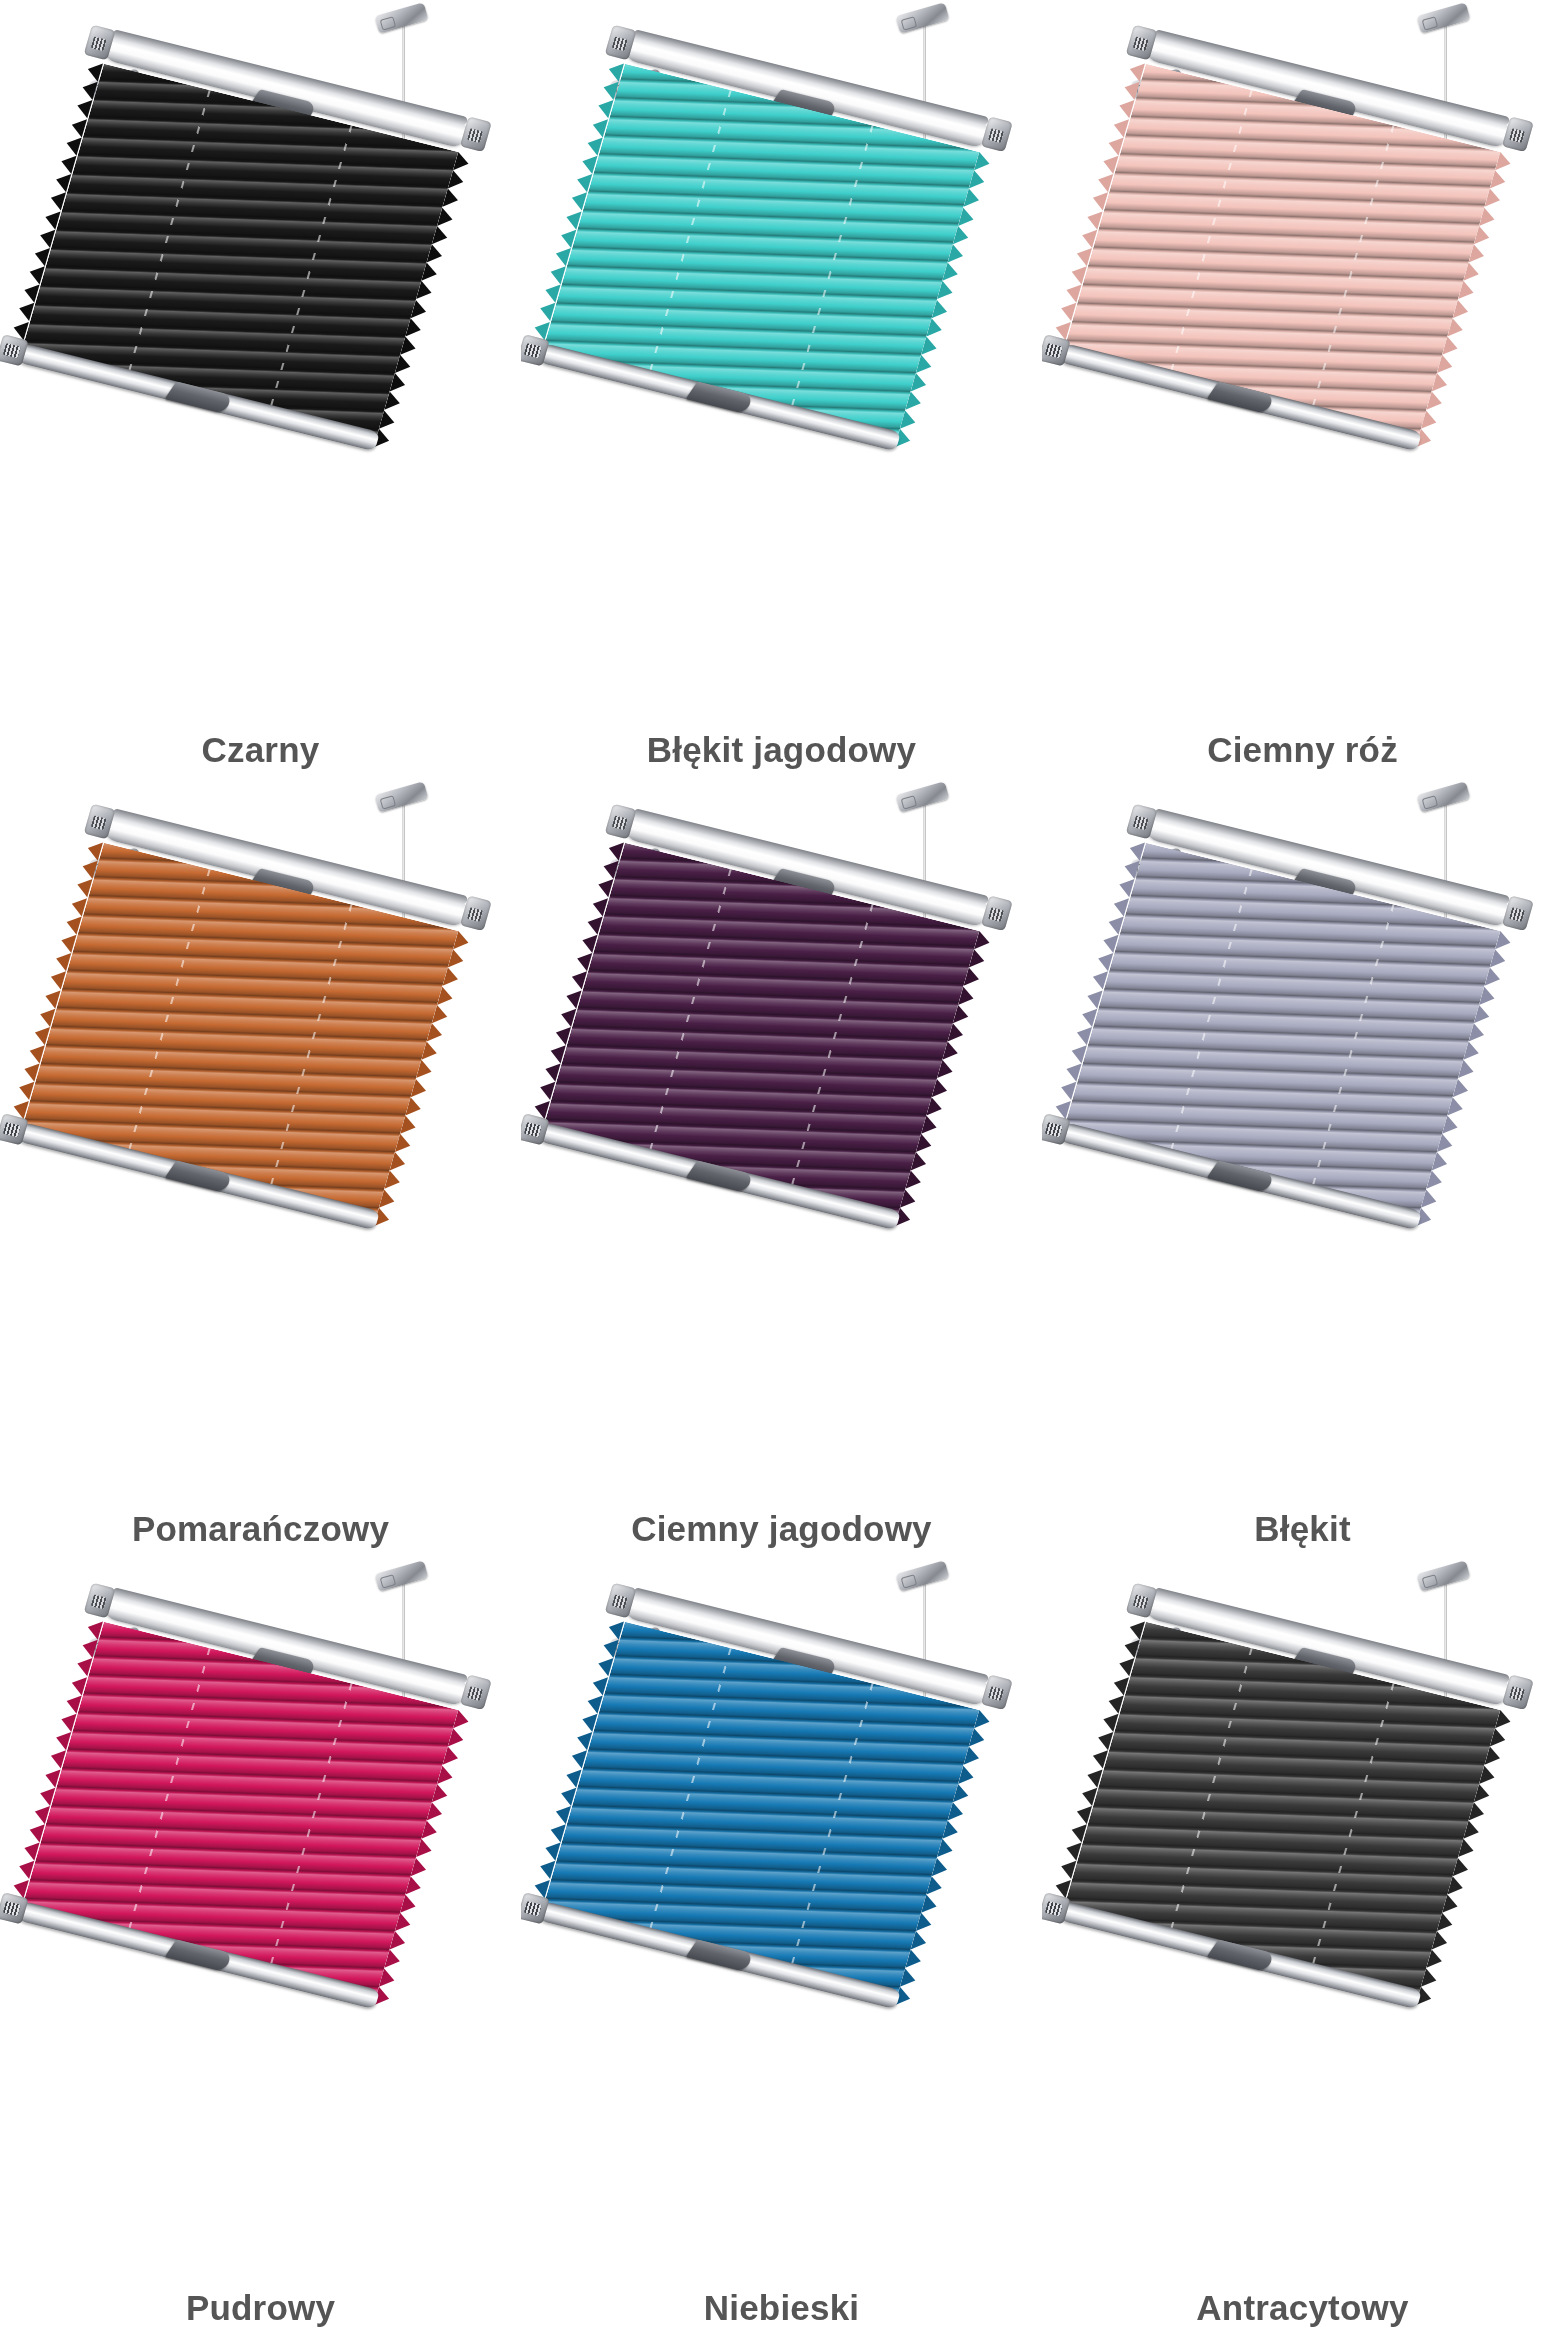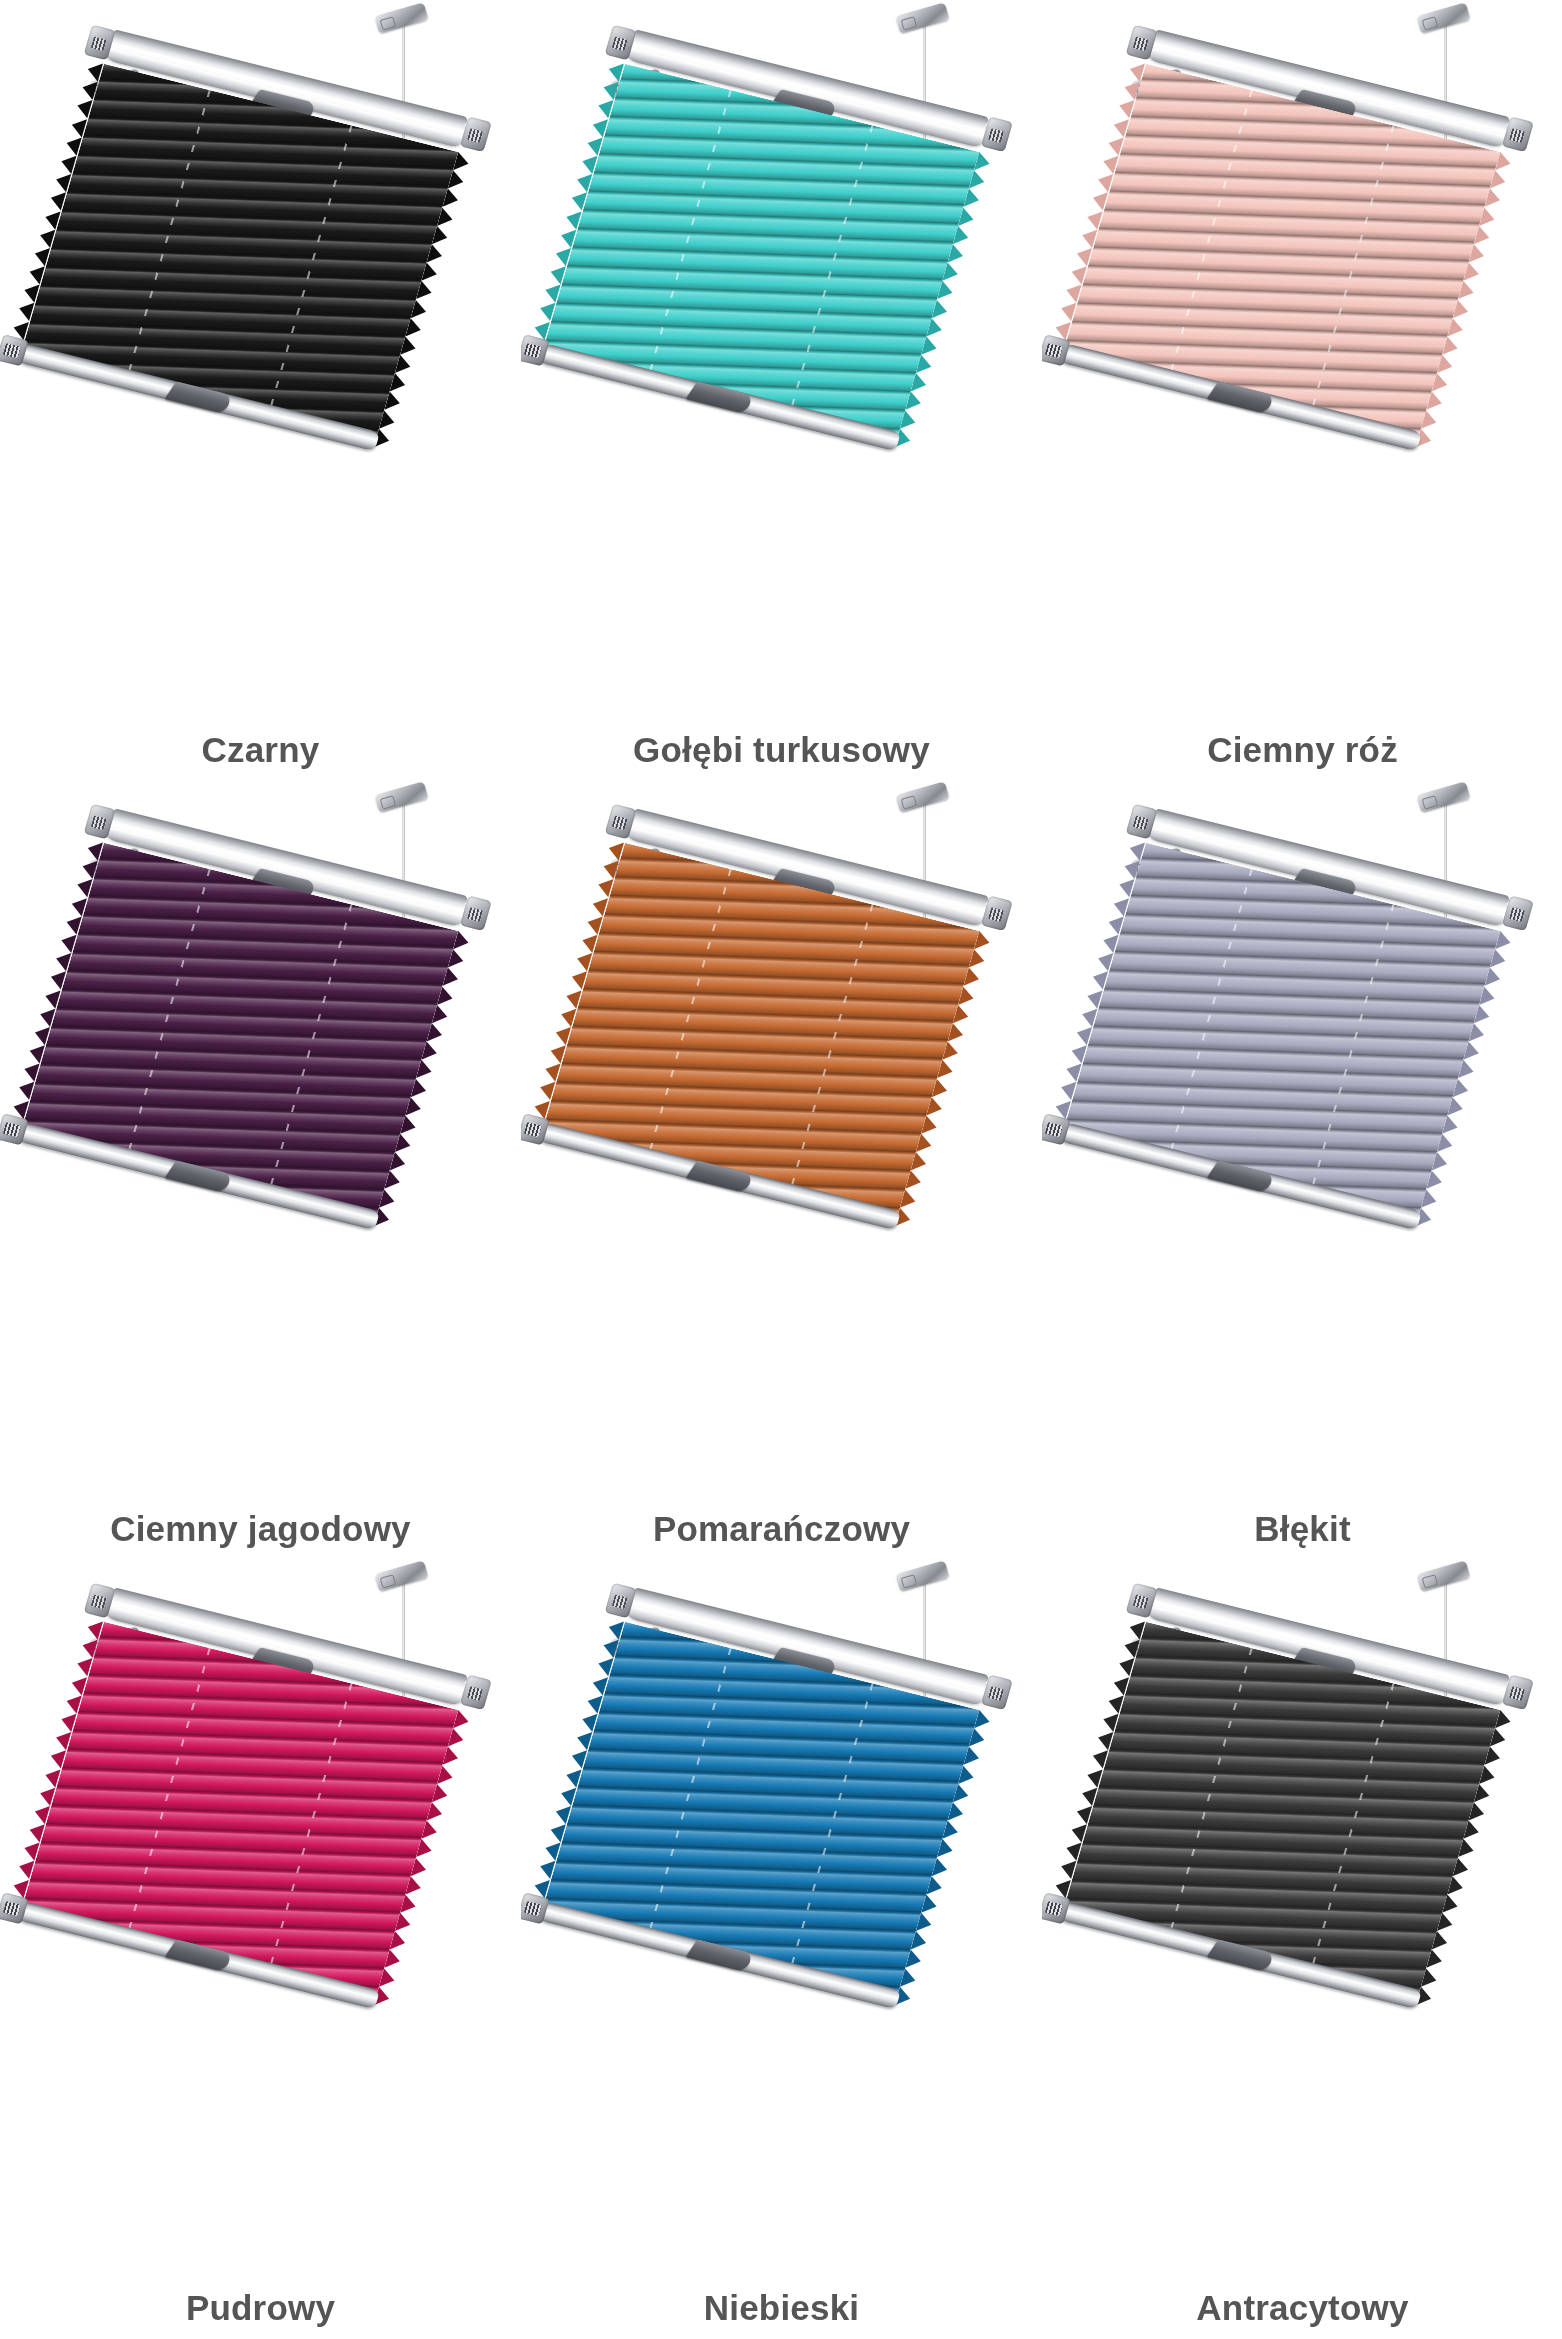--- a/index.html
+++ b/index.html
@@ -345,21 +345,21 @@
             <span class="tooth l" style="top: 288px; border-right-color: rgb(41, 168, 166);"></span>
           </div>
         <div class="guide g1"></div>
         <div class="guide g2"></div>
 
         <div class="bottomrail"></div>
         <div class="bottomrail-cap"></div>
         <div class="handle bottom"></div>
       </div>
     </div>
-    <div class="caption">Gołębi turkusowy</div>
+    <div class="caption">Błękit jagodowy</div>
   </div>
     <div class="swatch-cell" style="--fabric: #f3c4bc; --fabric-dark: #dda79f;">
     <div class="blind">
       <div class="cord left"></div>
       <div class="cord right"></div>
       <div class="clip left"></div>
       <div class="clip right"></div>
 
       <div class="stack">
         <div class="headrail"></div>
@@ -407,20 +407,80 @@
         <div class="guide g1"></div>
         <div class="guide g2"></div>
 
         <div class="bottomrail"></div>
         <div class="bottomrail-cap"></div>
         <div class="handle bottom"></div>
       </div>
     </div>
     <div class="caption">Ciemny róż</div>
   </div>
+    <div class="swatch-cell" style="--fabric: #c66a32; --fabric-dark: #a5511f;">
+    <div class="blind">
+      <div class="cord left"></div>
+      <div class="cord right"></div>
+      <div class="clip left"></div>
+      <div class="clip right"></div>
+
+      <div class="stack">
+        <div class="headrail"></div>
+        <div class="headrail-cap l"></div>
+        <div class="headrail-cap r"></div>
+        <div class="handle top"></div>
+
+        <div class="fabric"></div>
+          <div class="tooth-col" style="left: 365px;">
+            <span class="tooth r" style="top: 0px; border-left-color: rgb(165, 81, 31);"></span>
+            <span class="tooth r" style="top: 19px; border-left-color: rgb(165, 81, 31);"></span>
+            <span class="tooth r" style="top: 38px; border-left-color: rgb(165, 81, 31);"></span>
+            <span class="tooth r" style="top: 58px; border-left-color: rgb(165, 81, 31);"></span>
+            <span class="tooth r" style="top: 77px; border-left-color: rgb(165, 81, 31);"></span>
+            <span class="tooth r" style="top: 96px; border-left-color: rgb(165, 81, 31);"></span>
+            <span class="tooth r" style="top: 115px; border-left-color: rgb(165, 81, 31);"></span>
+            <span class="tooth r" style="top: 134px; border-left-color: rgb(165, 81, 31);"></span>
+            <span class="tooth r" style="top: 154px; border-left-color: rgb(165, 81, 31);"></span>
+            <span class="tooth r" style="top: 173px; border-left-color: rgb(165, 81, 31);"></span>
+            <span class="tooth r" style="top: 192px; border-left-color: rgb(165, 81, 31);"></span>
+            <span class="tooth r" style="top: 211px; border-left-color: rgb(165, 81, 31);"></span>
+            <span class="tooth r" style="top: 230px; border-left-color: rgb(165, 81, 31);"></span>
+            <span class="tooth r" style="top: 249px; border-left-color: rgb(165, 81, 31);"></span>
+            <span class="tooth r" style="top: 269px; border-left-color: rgb(165, 81, 31);"></span>
+            <span class="tooth r" style="top: 288px; border-left-color: rgb(165, 81, 31);"></span>
+          </div>
+          <div class="tooth-col" style="left: -13.7px;">
+            <span class="tooth l" style="top: 0px; border-right-color: rgb(165, 81, 31);"></span>
+            <span class="tooth l" style="top: 19px; border-right-color: rgb(165, 81, 31);"></span>
+            <span class="tooth l" style="top: 38px; border-right-color: rgb(165, 81, 31);"></span>
+            <span class="tooth l" style="top: 58px; border-right-color: rgb(165, 81, 31);"></span>
+            <span class="tooth l" style="top: 77px; border-right-color: rgb(165, 81, 31);"></span>
+            <span class="tooth l" style="top: 96px; border-right-color: rgb(165, 81, 31);"></span>
+            <span class="tooth l" style="top: 115px; border-right-color: rgb(165, 81, 31);"></span>
+            <span class="tooth l" style="top: 134px; border-right-color: rgb(165, 81, 31);"></span>
+            <span class="tooth l" style="top: 154px; border-right-color: rgb(165, 81, 31);"></span>
+            <span class="tooth l" style="top: 173px; border-right-color: rgb(165, 81, 31);"></span>
+            <span class="tooth l" style="top: 192px; border-right-color: rgb(165, 81, 31);"></span>
+            <span class="tooth l" style="top: 211px; border-right-color: rgb(165, 81, 31);"></span>
+            <span class="tooth l" style="top: 230px; border-right-color: rgb(165, 81, 31);"></span>
+            <span class="tooth l" style="top: 249px; border-right-color: rgb(165, 81, 31);"></span>
+            <span class="tooth l" style="top: 269px; border-right-color: rgb(165, 81, 31);"></span>
+            <span class="tooth l" style="top: 288px; border-right-color: rgb(165, 81, 31);"></span>
+          </div>
+        <div class="guide g1"></div>
+        <div class="guide g2"></div>
+
+        <div class="bottomrail"></div>
+        <div class="bottomrail-cap"></div>
+        <div class="handle bottom"></div>
+      </div>
+    </div>
+    <div class="caption">Pomarańczowy</div>
+  </div>
     <div class="swatch-cell" style="--fabric: #4a1f47; --fabric-dark: #33122f;">
     <div class="blind">
       <div class="cord left"></div>
       <div class="cord right"></div>
       <div class="clip left"></div>
       <div class="clip right"></div>
 
       <div class="stack">
         <div class="headrail"></div>
         <div class="headrail-cap l"></div>
@@ -467,80 +527,20 @@
         <div class="guide g1"></div>
         <div class="guide g2"></div>
 
         <div class="bottomrail"></div>
         <div class="bottomrail-cap"></div>
         <div class="handle bottom"></div>
       </div>
     </div>
     <div class="caption">Ciemny jagodowy</div>
   </div>
-    <div class="swatch-cell" style="--fabric: #c66a32; --fabric-dark: #a5511f;">
-    <div class="blind">
-      <div class="cord left"></div>
-      <div class="cord right"></div>
-      <div class="clip left"></div>
-      <div class="clip right"></div>
-
-      <div class="stack">
-        <div class="headrail"></div>
-        <div class="headrail-cap l"></div>
-        <div class="headrail-cap r"></div>
-        <div class="handle top"></div>
-
-        <div class="fabric"></div>
-          <div class="tooth-col" style="left: 365px;">
-            <span class="tooth r" style="top: 0px; border-left-color: rgb(165, 81, 31);"></span>
-            <span class="tooth r" style="top: 19px; border-left-color: rgb(165, 81, 31);"></span>
-            <span class="tooth r" style="top: 38px; border-left-color: rgb(165, 81, 31);"></span>
-            <span class="tooth r" style="top: 58px; border-left-color: rgb(165, 81, 31);"></span>
-            <span class="tooth r" style="top: 77px; border-left-color: rgb(165, 81, 31);"></span>
-            <span class="tooth r" style="top: 96px; border-left-color: rgb(165, 81, 31);"></span>
-            <span class="tooth r" style="top: 115px; border-left-color: rgb(165, 81, 31);"></span>
-            <span class="tooth r" style="top: 134px; border-left-color: rgb(165, 81, 31);"></span>
-            <span class="tooth r" style="top: 154px; border-left-color: rgb(165, 81, 31);"></span>
-            <span class="tooth r" style="top: 173px; border-left-color: rgb(165, 81, 31);"></span>
-            <span class="tooth r" style="top: 192px; border-left-color: rgb(165, 81, 31);"></span>
-            <span class="tooth r" style="top: 211px; border-left-color: rgb(165, 81, 31);"></span>
-            <span class="tooth r" style="top: 230px; border-left-color: rgb(165, 81, 31);"></span>
-            <span class="tooth r" style="top: 249px; border-left-color: rgb(165, 81, 31);"></span>
-            <span class="tooth r" style="top: 269px; border-left-color: rgb(165, 81, 31);"></span>
-            <span class="tooth r" style="top: 288px; border-left-color: rgb(165, 81, 31);"></span>
-          </div>
-          <div class="tooth-col" style="left: -13.7px;">
-            <span class="tooth l" style="top: 0px; border-right-color: rgb(165, 81, 31);"></span>
-            <span class="tooth l" style="top: 19px; border-right-color: rgb(165, 81, 31);"></span>
-            <span class="tooth l" style="top: 38px; border-right-color: rgb(165, 81, 31);"></span>
-            <span class="tooth l" style="top: 58px; border-right-color: rgb(165, 81, 31);"></span>
-            <span class="tooth l" style="top: 77px; border-right-color: rgb(165, 81, 31);"></span>
-            <span class="tooth l" style="top: 96px; border-right-color: rgb(165, 81, 31);"></span>
-            <span class="tooth l" style="top: 115px; border-right-color: rgb(165, 81, 31);"></span>
-            <span class="tooth l" style="top: 134px; border-right-color: rgb(165, 81, 31);"></span>
-            <span class="tooth l" style="top: 154px; border-right-color: rgb(165, 81, 31);"></span>
-            <span class="tooth l" style="top: 173px; border-right-color: rgb(165, 81, 31);"></span>
-            <span class="tooth l" style="top: 192px; border-right-color: rgb(165, 81, 31);"></span>
-            <span class="tooth l" style="top: 211px; border-right-color: rgb(165, 81, 31);"></span>
-            <span class="tooth l" style="top: 230px; border-right-color: rgb(165, 81, 31);"></span>
-            <span class="tooth l" style="top: 249px; border-right-color: rgb(165, 81, 31);"></span>
-            <span class="tooth l" style="top: 269px; border-right-color: rgb(165, 81, 31);"></span>
-            <span class="tooth l" style="top: 288px; border-right-color: rgb(165, 81, 31);"></span>
-          </div>
-        <div class="guide g1"></div>
-        <div class="guide g2"></div>
-
-        <div class="bottomrail"></div>
-        <div class="bottomrail-cap"></div>
-        <div class="handle bottom"></div>
-      </div>
-    </div>
-    <div class="caption">Pomarańczowy</div>
-  </div>
     <div class="swatch-cell" style="--fabric: #a8aac0; --fabric-dark: #8b8ea6;">
     <div class="blind">
       <div class="cord left"></div>
       <div class="cord right"></div>
       <div class="clip left"></div>
       <div class="clip right"></div>
 
       <div class="stack">
         <div class="headrail"></div>
         <div class="headrail-cap l"></div>

